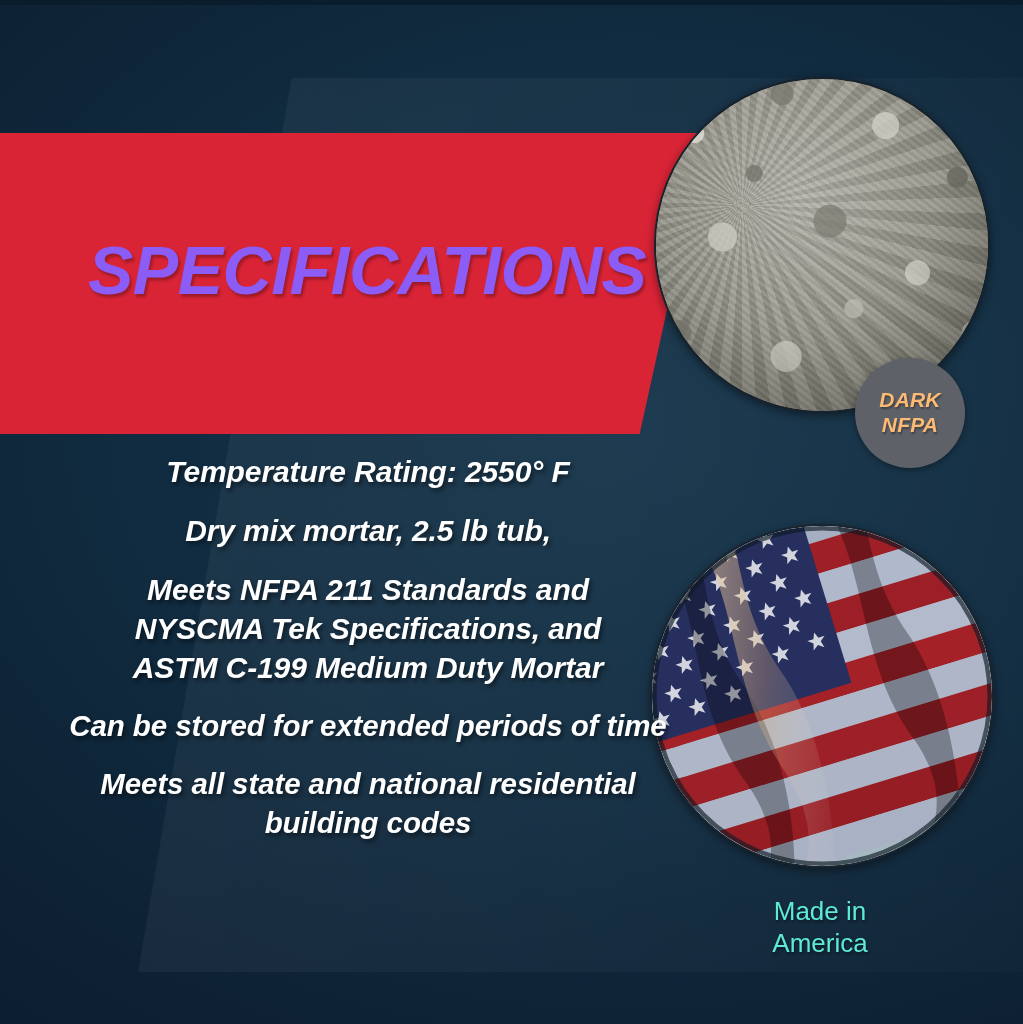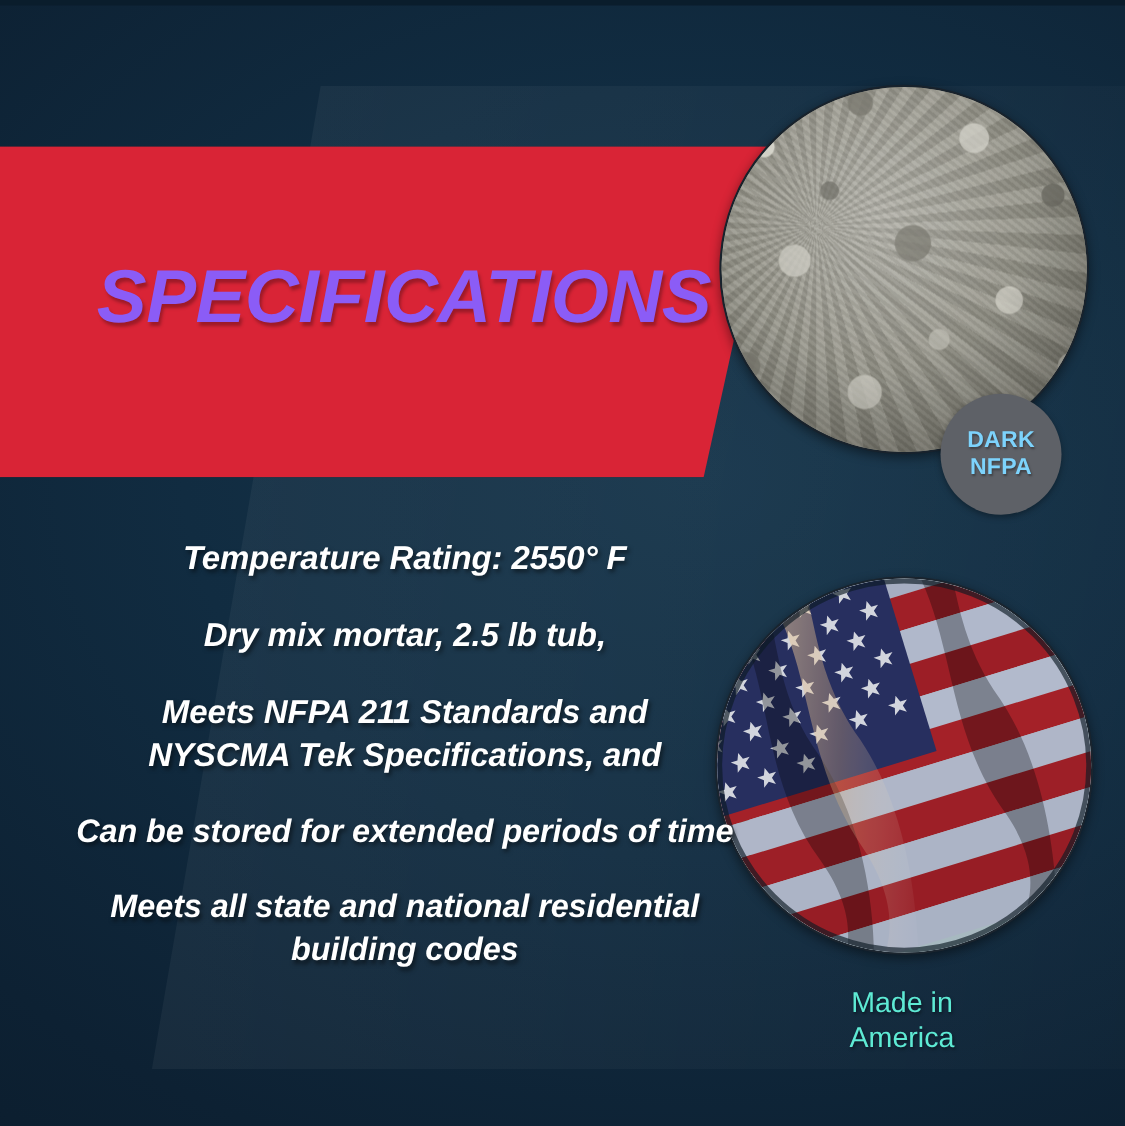--- a/index.html
+++ b/index.html
@@ -122,22 +122,23 @@
     border-radius: 50%;
     background: #5e6167;
     display: flex;
     flex-direction: column;
     align-items: center;
     justify-content: center;
     box-shadow: 0 2px 6px rgba(0,0,0,0.35);
   }
   .gray-badge span {
     display: block;
-    color: #7dd3fc;
+    color: #fdba74;
     font-weight: 700;
+    font-style: italic;
     font-size: 21px;
     line-height: 1.18;
     letter-spacing: 0.2px;
     text-shadow: 1px 2px 2px rgba(0,0,0,0.35);
   }
 
   
   .flag-circle {
     position: absolute;
     left: 650px;
@@ -163,34 +164,34 @@
     font-weight: 400;
     line-height: 1.22;
     text-shadow: 1px 2px 3px rgba(0,0,0,0.45);
   }
   .made-caption span { display: block; }
 
   
   .spec-list {
     position: absolute;
     left: 18px;
-    top: 488px;
+    top: 452px;
     width: 700px;
   }
   .spec-item {
     color: #ffffff;
     font-size: 30px;
     font-weight: 700;
     font-style: italic;
     line-height: 1.30;
     text-align: center;
     text-shadow: 2px 3px 4px rgba(0,0,0,0.50);
     letter-spacing: -0.1px;
   }
-  .spec-item + .spec-item { margin-top: 31px; }
+  .spec-item + .spec-item { margin-top: 20px; }
   .spec-item .ln { display: block; }
   .spec-item.wide { font-size: 29.5px; }
 </style>
 </head>
 <body>
 
 <div class="poster">
 
   <div class="bg-base"></div>
   <div class="bg-top-strip"></div>
@@ -309,20 +310,21 @@
       <span class="ln">Temperature Rating: 2550° F</span>
     </div>
 
     <div class="spec-item">
       <span class="ln">Dry mix mortar, 2.5 lb tub,</span>
     </div>
 
     <div class="spec-item">
       <span class="ln">Meets NFPA 211 Standards and</span>
       <span class="ln">NYSCMA Tek Specifications, and</span>
+      <span class="ln">ASTM C-199 Medium Duty Mortar</span>
     </div>
 
     <div class="spec-item wide">
       <span class="ln">Can be stored for extended periods of time</span>
     </div>
 
     <div class="spec-item wide">
       <span class="ln">Meets all state and national residential</span>
       <span class="ln">building codes</span>
     </div>

